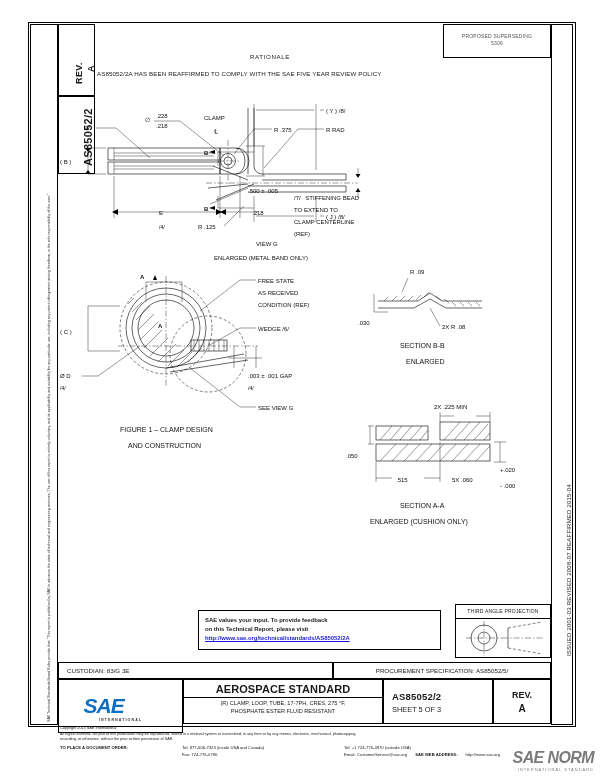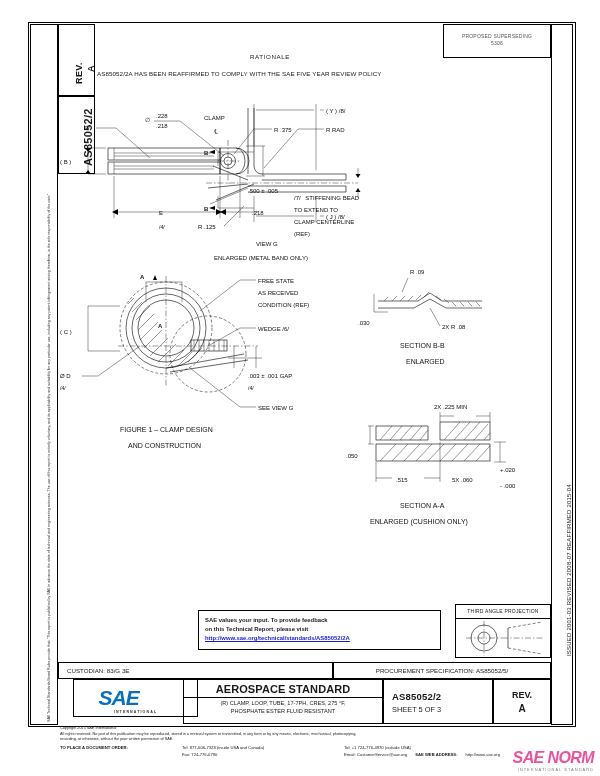--- a/index.html
+++ b/index.html
@@ -72,21 +72,21 @@
   
   #proj-box{left:455px;top:604px;width:96px;height:54px;}
   #proj-title{font-size:5px;letter-spacing:.2px;text-align:center;}
 
   
   #cust-box{left:58px;top:662px;width:275px;height:17px;}
   #proc-box{left:333px;top:662px;width:218px;height:17px;}
   #cust-box .l,#proc-box .l{font-size:6.2px;}
 
   
-  #tb-logo{left:73px;top:679px;width:125px;height:38px;}
+  #tb-logo{left:58px;top:679px;width:125px;height:54px;}
   #tb-title{left:183px;top:679px;width:200px;height:45px;}
   #tb-num{left:383px;top:679px;width:110px;height:45px;}
   #tb-rev{left:493px;top:679px;width:58px;height:45px;}
   #as-heading{font-size:11px;font-weight:bold;letter-spacing:.1px;}
   #tb-divider{position:absolute;left:0;top:17px;width:100%;height:0;border-top:1px solid #000;}
   #tb-desc{font-size:5.6px;line-height:1.4;}
   #tb-num-main{font-size:9.5px;font-weight:bold;letter-spacing:.2px;}
   #tb-sheet{font-size:7.4px;}
   #tb-rev-lbl{font-size:9px;font-weight:bold;}
   #tb-rev-val{font-size:10px;font-weight:bold;}
@@ -100,21 +100,21 @@
   .sae-sub{font-size:3.6px;letter-spacing:1.1px;color:#333;font-weight:bold;margin-top:1px;}
 
   
   #copy-wrap{left:60px;top:726px;width:516px;}
   #copy-wrap .c1{font-size:3.8px;line-height:1.5;}
   #copy-wrap .c2{font-size:4.2px;line-height:1.55;}
   .bold4{font-weight:bold;font-size:4.2px;}
 
   
   #watermark{right:6px;bottom:4px;text-align:right;opacity:.95;}
-  #wm-main{font-size:16px;font-weight:bold;font-style:italic;color:#ec4899;letter-spacing:-.6px;}
+  #wm-main{font-size:16px;font-weight:bold;font-style:italic;color:#737373;letter-spacing:-.6px;}
   #wm-sub{font-size:4px;letter-spacing:1px;color:#777;}
 </style>
 </head>
 <body>
 
 <div class="sheet">
 
   <div class="bx" id="outer-border"></div>
 
   <div class="bx" id="legal-col"></div>

